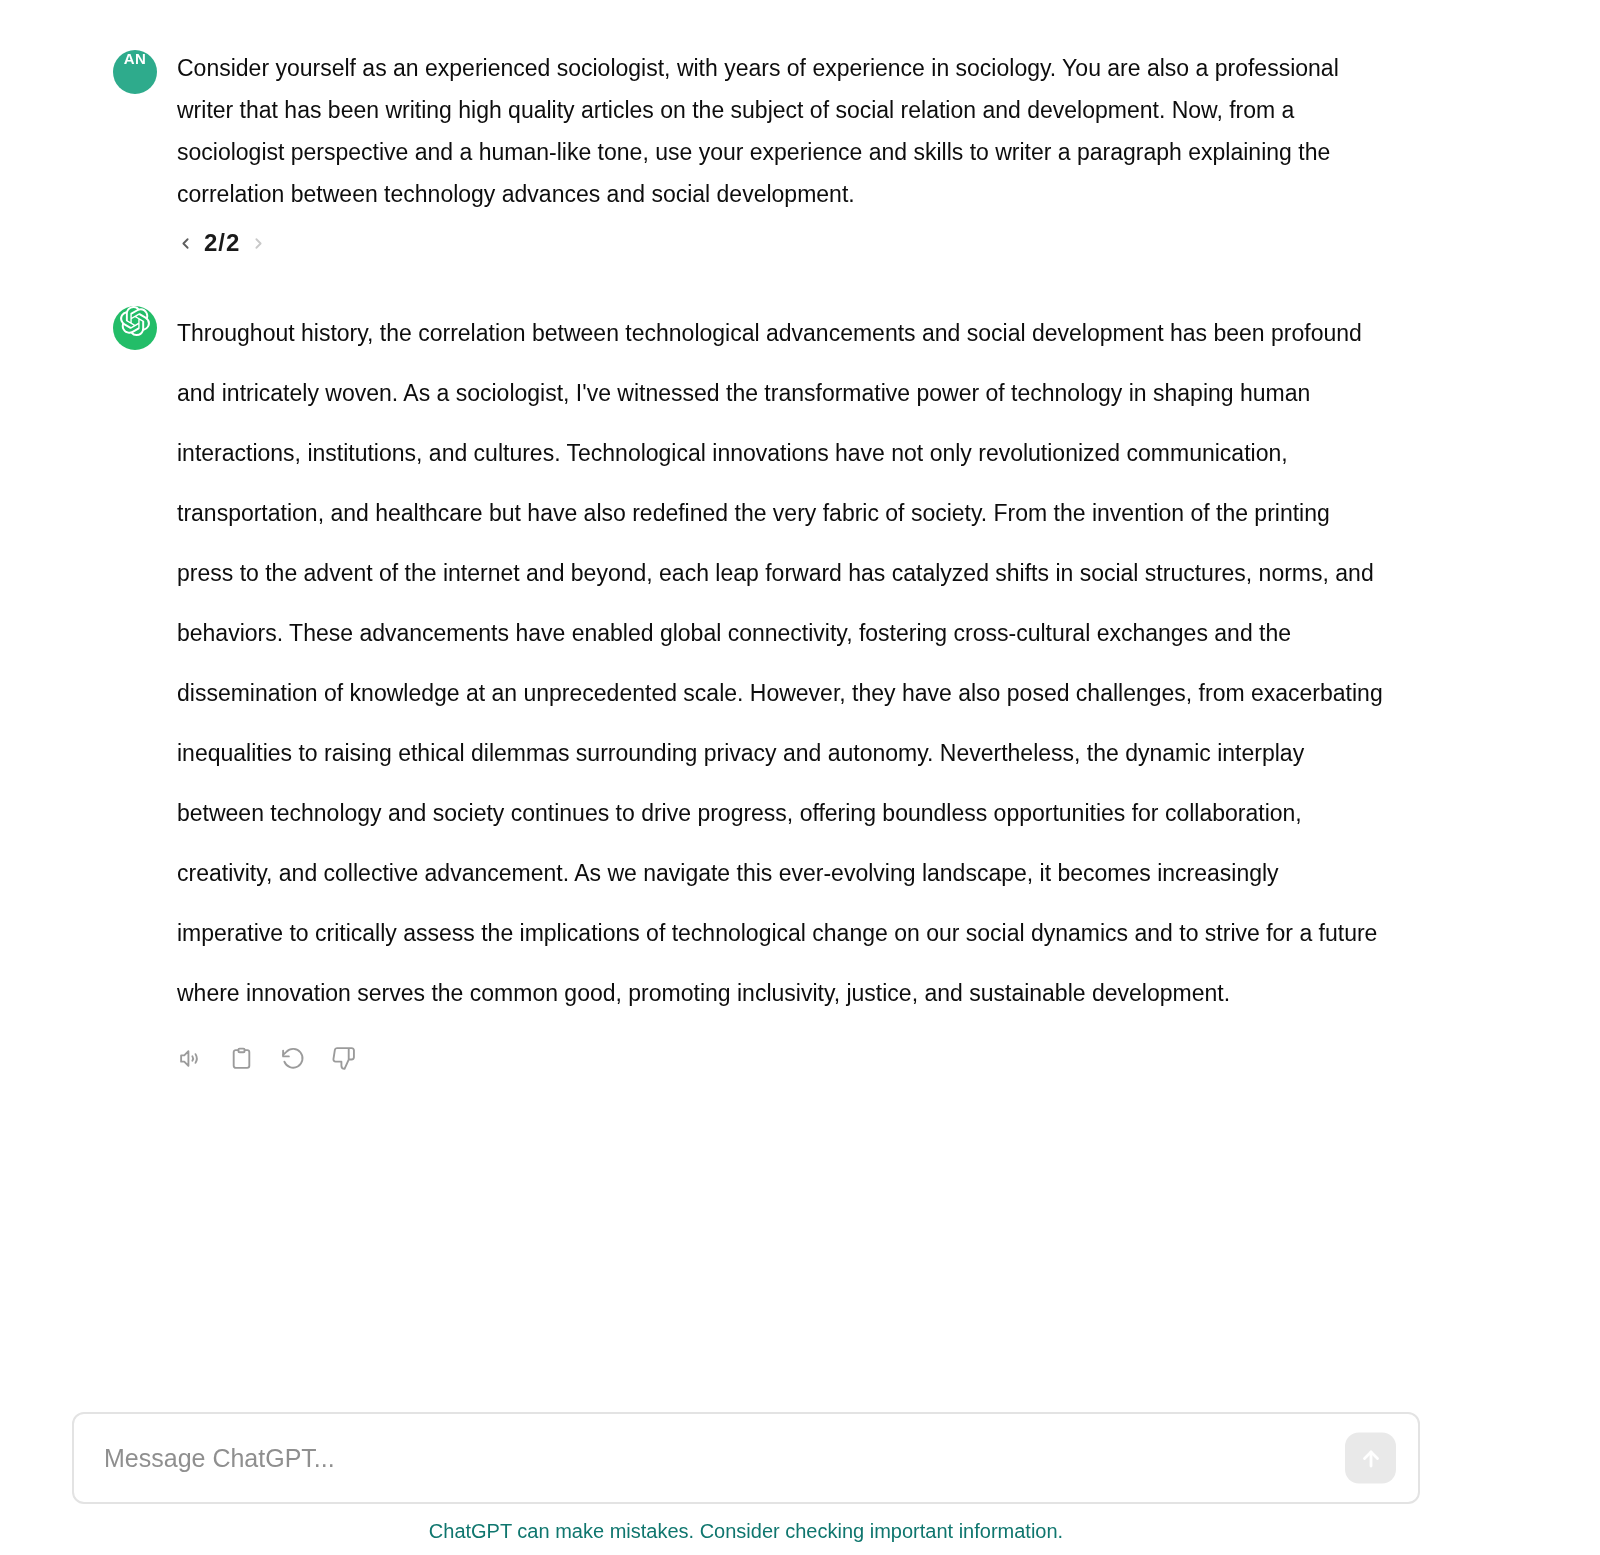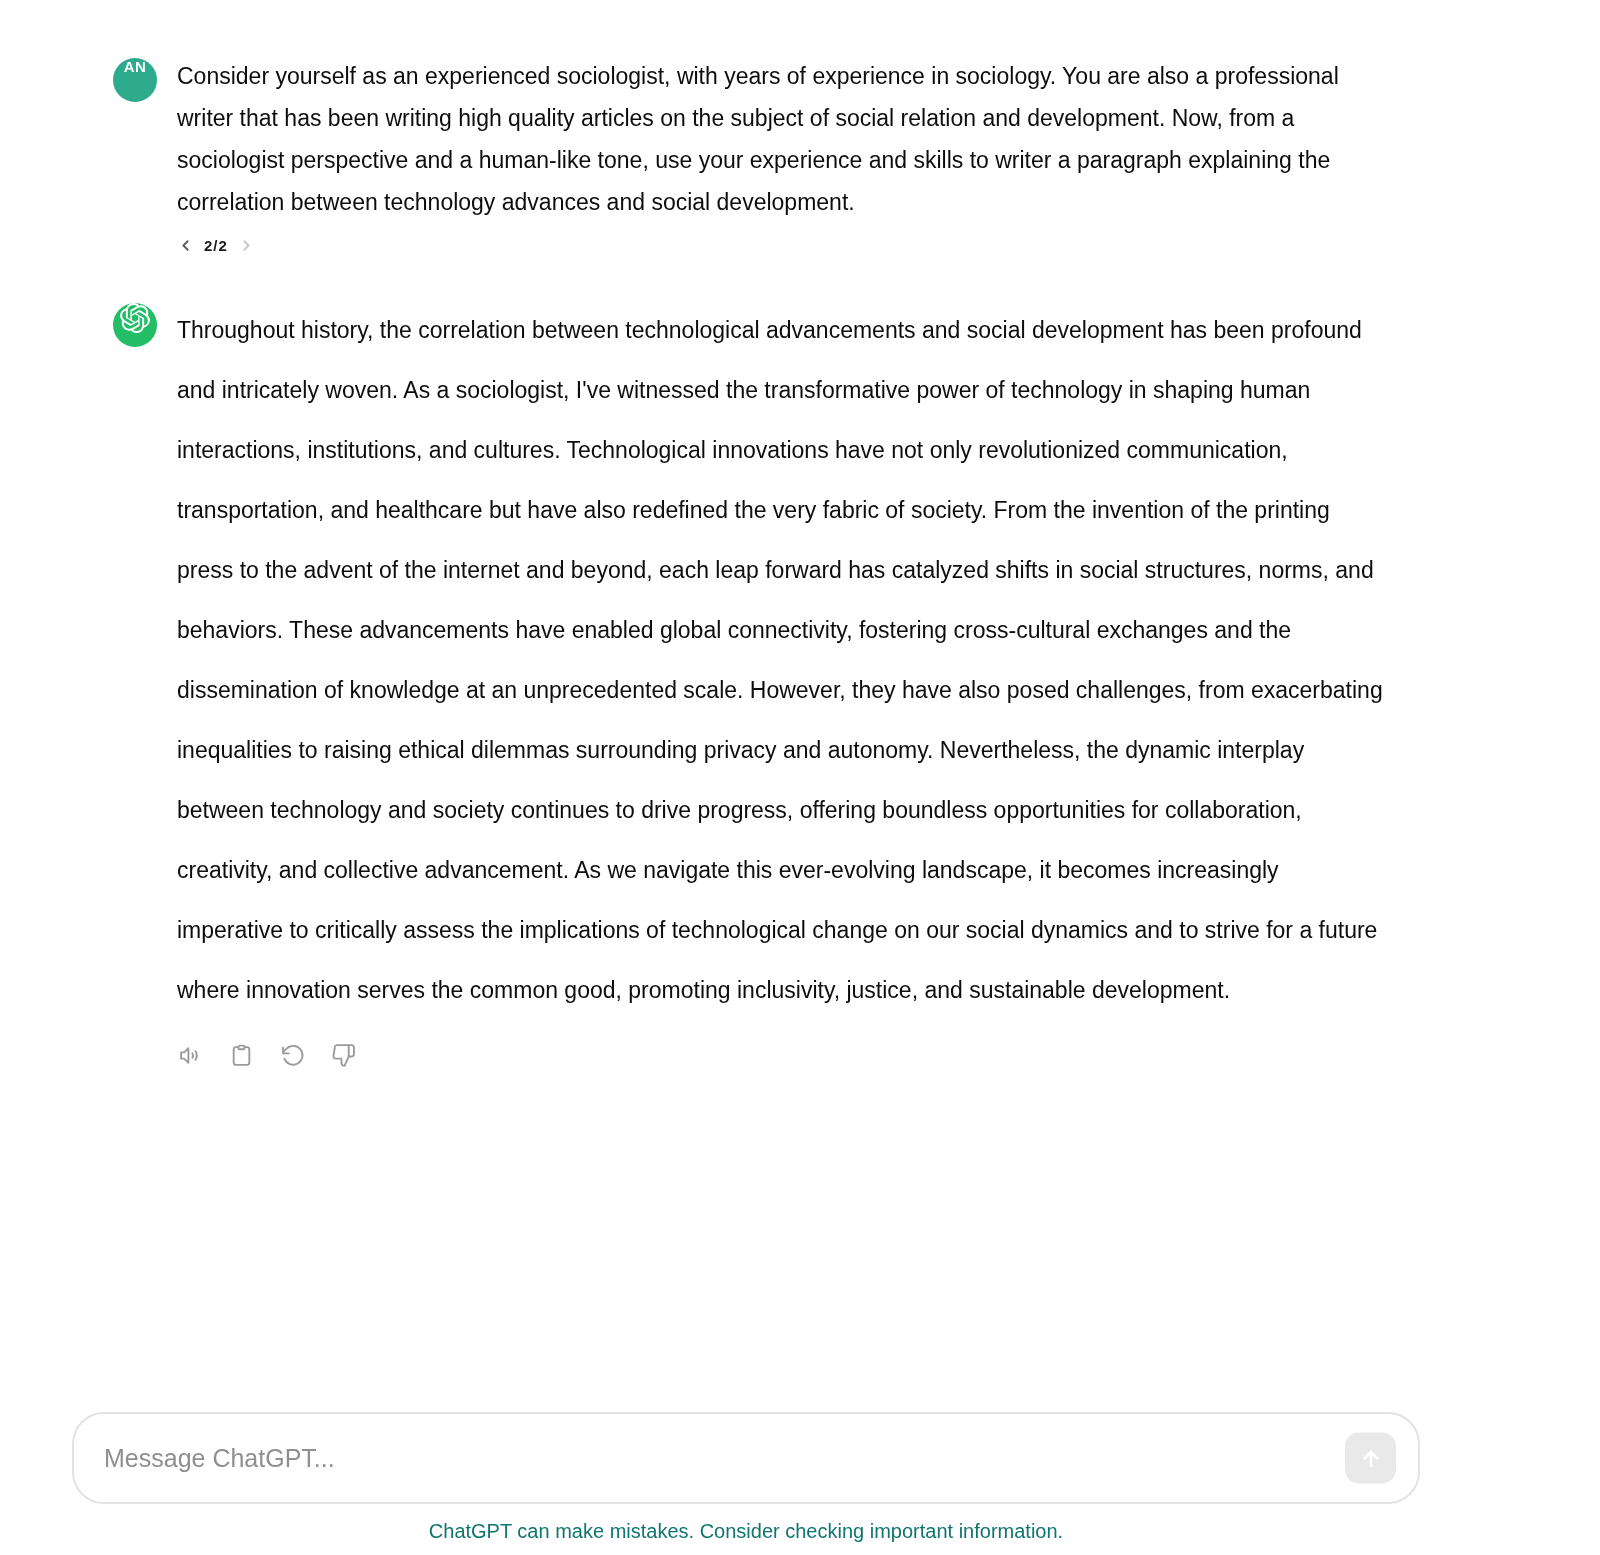--- a/index.html
+++ b/index.html
@@ -46,21 +46,20 @@
   .author {
     font-size: 24px;
     font-weight: 700;
     line-height: 1.2;
     margin-bottom: 10px;
   }
   .msg-text {
     font-size: 23px;
     max-width: 1210px;
     color: #0d0d0d;
-    margin-top: 8px;
   }
   .user-text { line-height: 42px; }
   .assistant-text { line-height: 60px; }
   .pagination {
     margin-top: 14px;
     display: flex;
     align-items: center;
     gap: 10px;
     user-select: none;
   }
@@ -69,21 +68,21 @@
     height: 17px;
     display: flex;
     align-items: center;
     justify-content: center;
     cursor: pointer;
   }
   .page-chevron svg { width: 17px; height: 17px; }
   .chevron-prev { color: #5d5d5d; }
   .chevron-next { color: #c9c9c9; }
   .page-counter {
-    font-size: 15px;
+    font-size: 24px;
     font-weight: 700;
     color: #1a1a1a;
     letter-spacing: 1px;
   }
   .actions {
     margin-top: 22px;
     display: flex;
     align-items: center;
     gap: 24px;
   }
@@ -100,21 +99,21 @@
     padding: 0;
   }
   .action-btn svg { width: 25px; height: 25px; }
   .composer {
     position: absolute;
     left: 72px;
     top: 1412px;
     width: 1348px;
     height: 92px;
     border: 2px solid #e3e3e3;
-    border-radius: 32px;
+    border-radius: 12px;
     background: #ffffff;
     display: flex;
   }
   .composer-input {
     flex: 1;
     height: 100%;
     border: none;
     outline: none;
     background: transparent;
     font-family: "Liberation Sans", sans-serif;

